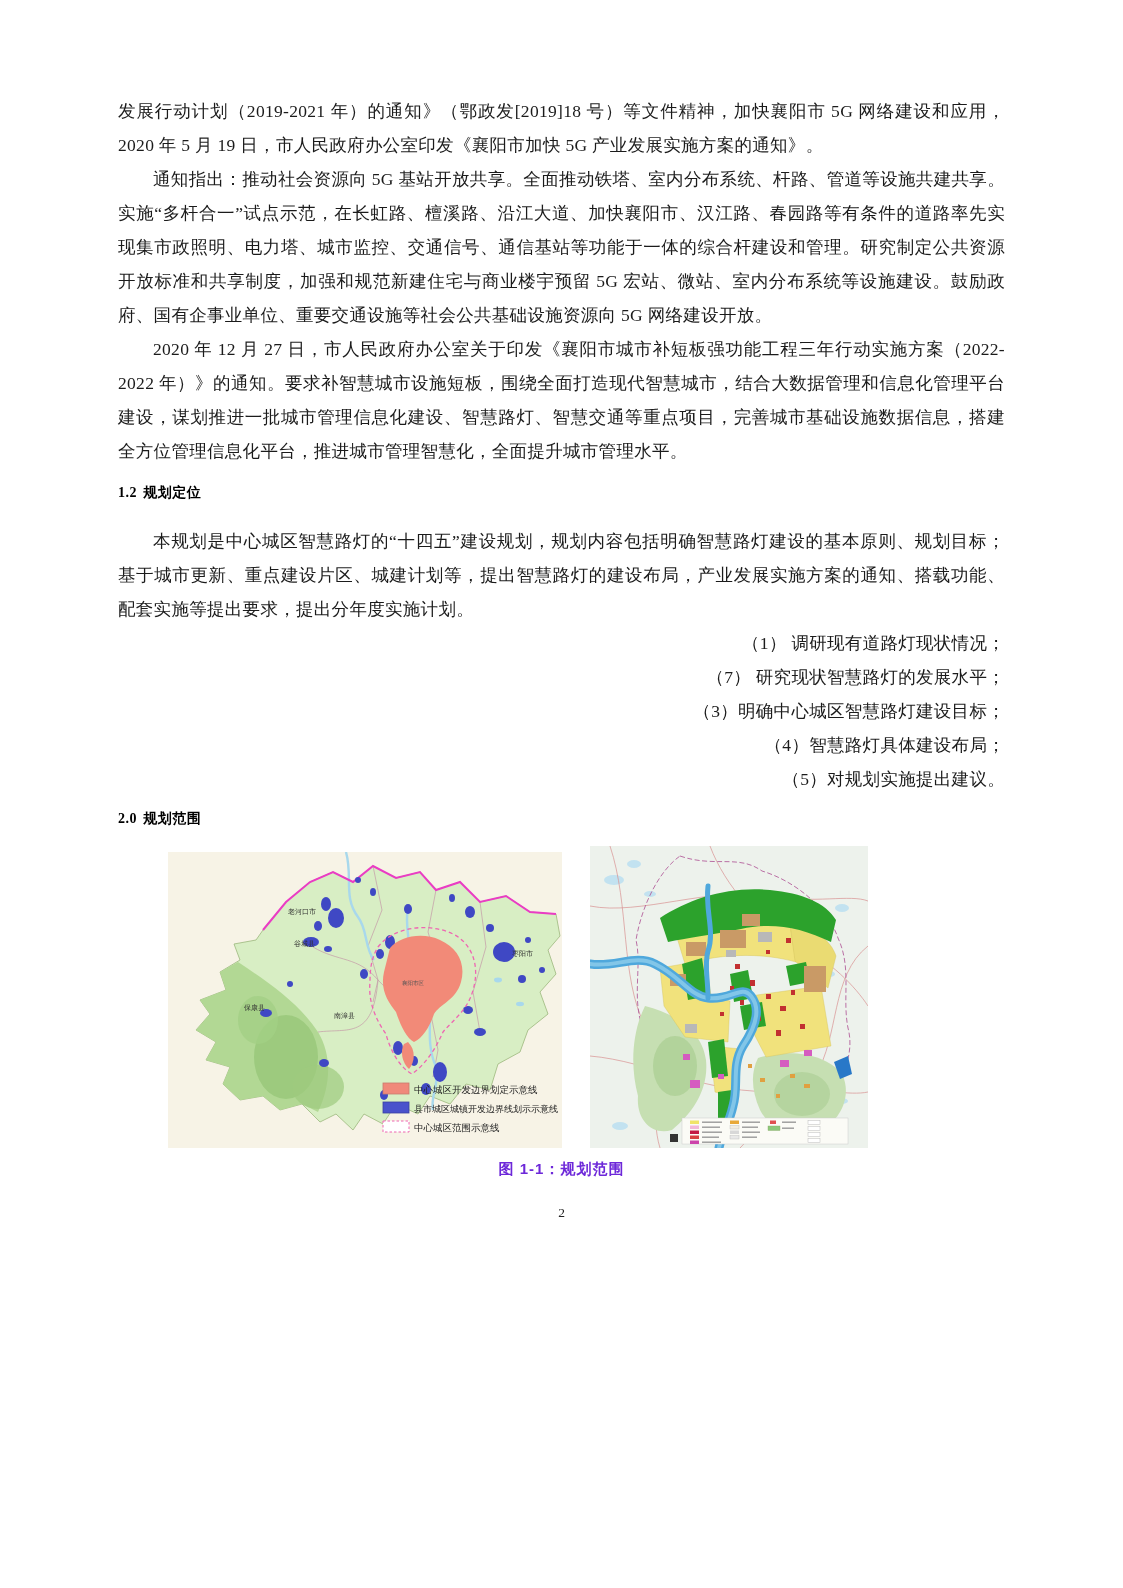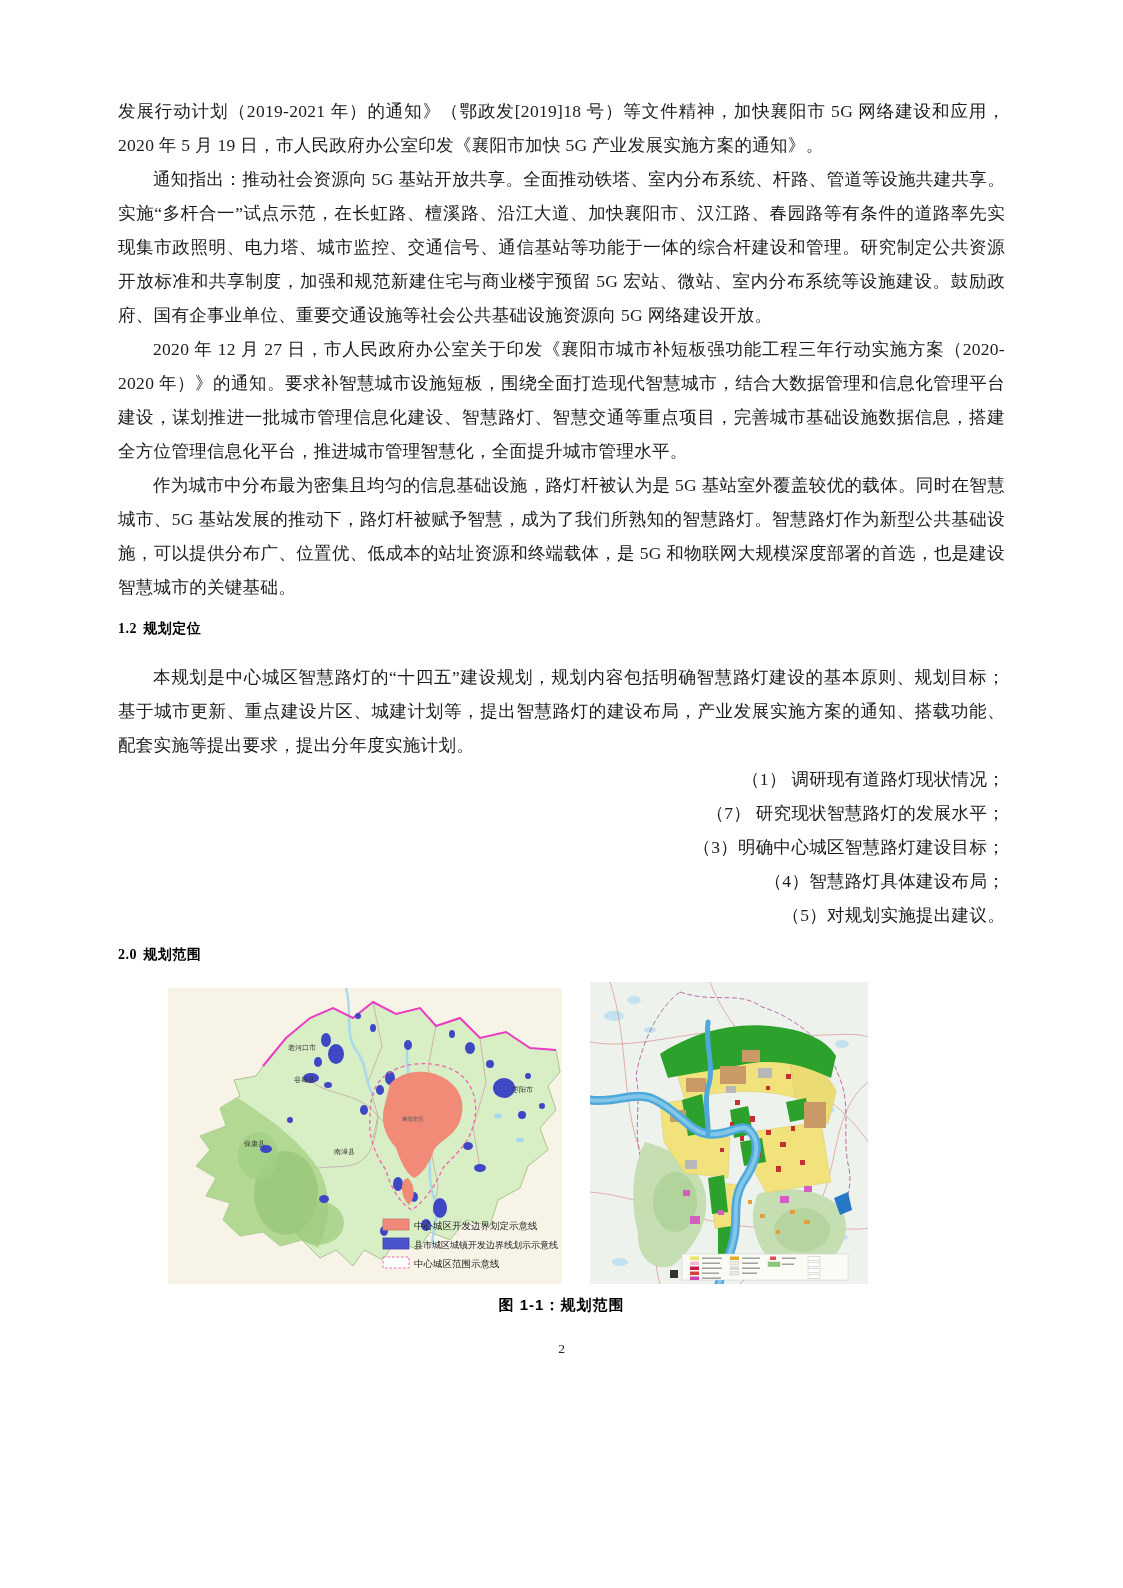--- a/index.html
+++ b/index.html
@@ -50,43 +50,42 @@
     display:flex;
     align-items:flex-end;
     gap:28px;
     padding-left:50px;
   }
   .map-frame { display:block; }
   figcaption.fig-caption {
     font-family:"Liberation Sans","DejaVu Sans",sans-serif;
     font-weight:bold;
     font-size:15px;
-    color:#000000;
+    color:#6d28d9;
     text-align:center;
     margin-top:12px;
     letter-spacing:1px;
   }
   .page-number {
     text-align:center;
     font-size:13.5px;
     margin-top:26px;
     color:#222;
   }
   svg text { font-family:"Liberation Sans","DejaVu Sans",sans-serif; }
 </style>
 </head>
 <body>
 
 <div class="page">
   <main class="content">
 
     <p class="body-text">发展行动计划（2019-2021 年）的通知》（鄂政发[2019]18 号）等文件精神，加快襄阳市 5G 网络建设和应用，2020 年 5 月 19 日，市人民政府办公室印发《襄阳市加快 5G 产业发展实施方案的通知》。</p>
     <p class="body-text indent">通知指出：推动社会资源向 5G 基站开放共享。全面推动铁塔、室内分布系统、杆路、管道等设施共建共享。实施“多杆合一”试点示范，在长虹路、檀溪路、沿江大道、加快襄阳市、汉江路、春园路等有条件的道路率先实现集市政照明、电力塔、城市监控、交通信号、通信基站等功能于一体的综合杆建设和管理。研究制定公共资源开放标准和共享制度，加强和规范新建住宅与商业楼宇预留 5G 宏站、微站、室内分布系统等设施建设。鼓励政府、国有企事业单位、重要交通设施等社会公共基础设施资源向 5G 网络建设开放。</p>
-    <p class="body-text indent">2020 年 12 月 27 日，市人民政府办公室关于印发《襄阳市城市补短板强功能工程三年行动实施方案（2020-2020 年）》的通知。要求补智慧城市设施短板，围绕全面打造现代智慧城市，结合大数据管理和信息化管理平台建设，谋划推进一批城市管理信息化建设、智慧路灯、智慧交通等重点项目，完善城市基础设施数据信息，搭建全方位管理信息化平台，推进城市管理智慧化，全面提升城市管理水平。</p>
-    <p class="body-text indent">作为城市中分布最为密集且均匀的信息基础设施，路灯杆被认为是 5G 基站室外覆盖较优的载体。同时在智慧城市、5G 基站发展的推动下，路灯杆被赋予智慧，成为了我们所熟知的智慧路灯。智慧路灯作为新型公共基础设施，可以提供分布广、位置优、低成本的站址资源和终端载体，是 5G 和物联网大规模深度部署的首选，也是建设智慧城市的关键基础。</p>
+    <p class="body-text indent">2020 年 12 月 27 日，市人民政府办公室关于印发《襄阳市城市补短板强功能工程三年行动实施方案（2022-2022 年）》的通知。要求补智慧城市设施短板，围绕全面打造现代智慧城市，结合大数据管理和信息化管理平台建设，谋划推进一批城市管理信息化建设、智慧路灯、智慧交通等重点项目，完善城市基础设施数据信息，搭建全方位管理信息化平台，推进城市管理智慧化，全面提升城市管理水平。</p>
 
     <h2 class="sec"><span class="h-num">1.2</span><span>规划定位</span></h2>
 
     <p class="body-text indent">本规划是中心城区智慧路灯的“十四五”建设规划，规划内容包括明确智慧路灯建设的基本原则、规划目标；基于城市更新、重点建设片区、城建计划等，提出智慧路灯的建设布局，产业发展实施方案的通知、搭载功能、配套实施等提出要求，提出分年度实施计划。</p>
 
     <div class="list-block">
       <p class="list-item">（1） 调研现有道路灯现状情况；</p>
       <p class="list-item">（7） 研究现状智慧路灯的发展水平；</p>
       <p class="list-item">（3）明确中心城区智慧路灯建设目标；</p>
       <p class="list-item">（4）智慧路灯具体建设布局；</p>

